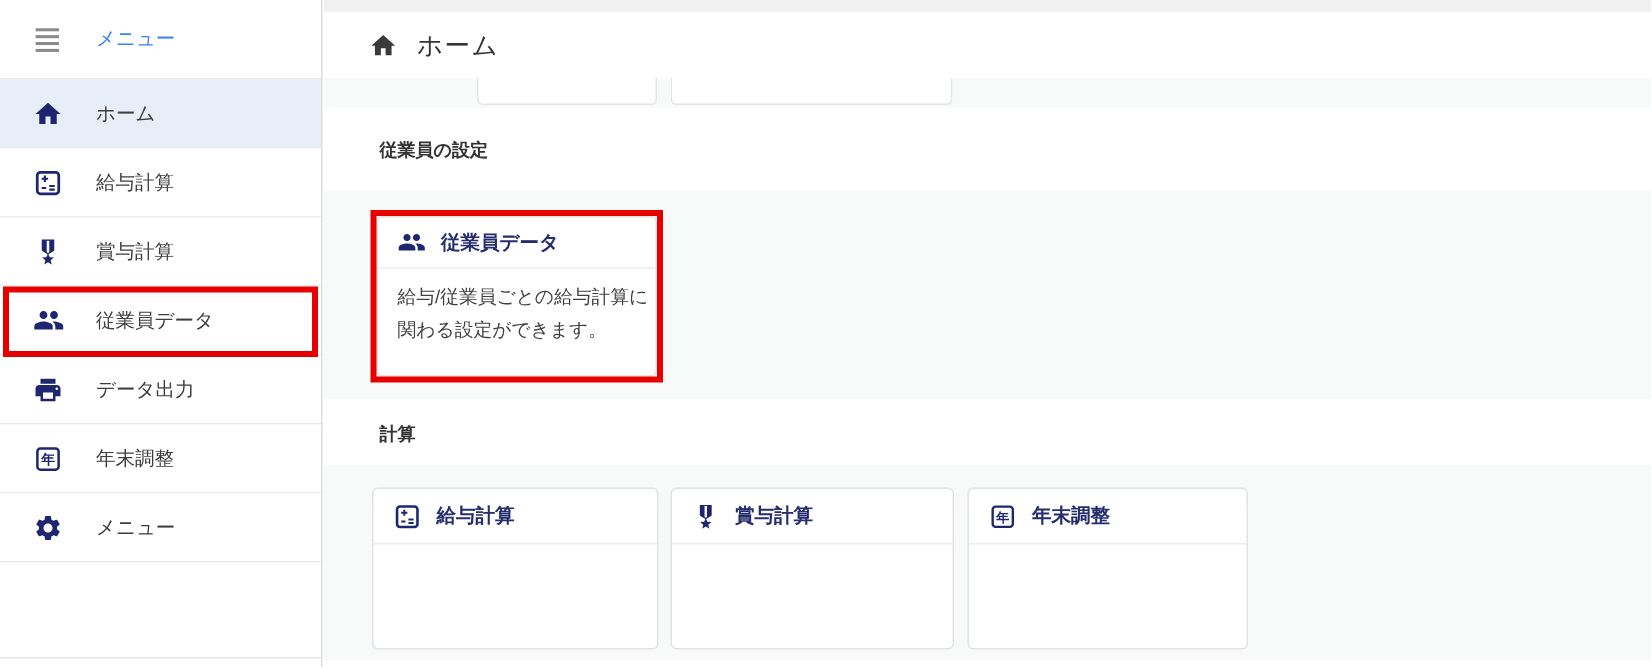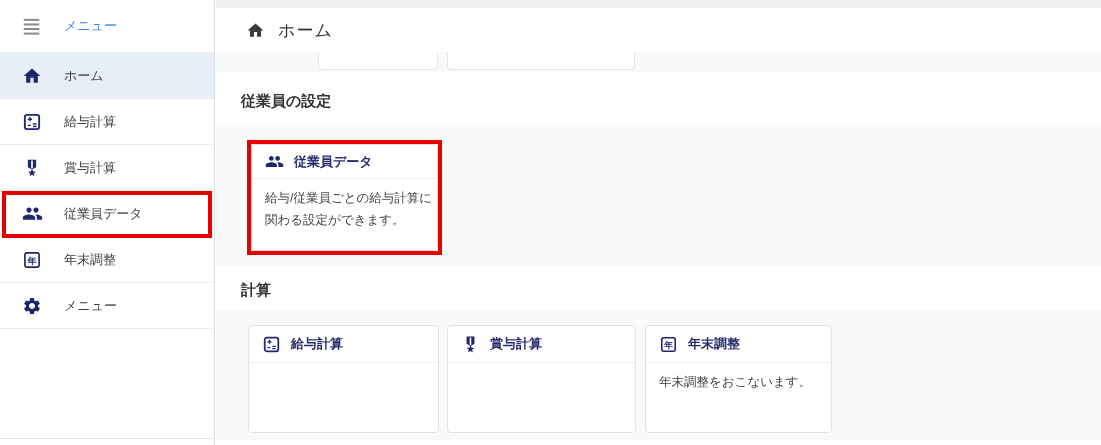--- a/index.html
+++ b/index.html
@@ -38,21 +38,21 @@
   }
   .main-header .page-title { font-size:17px; color:#333; font-weight:500; letter-spacing:1px; }
   .band { position:absolute; left:0; width:885px; background:#f8f9f9; }
   .band1 { top:52px; height:20px; }
   .band2 { top:127px; height:139px; }
   .band3 { top:310px; height:130px; }
   .partial-card {
     position:absolute; top:0; height:18px; background:#fff;
     border:1px solid #e4e4e4; border-top:none; border-radius:0 0 4px 4px; box-sizing:border-box;
   }
-  .sec-title { position:absolute; left:25px; font-size:15px; font-weight:bold; color:#333; }
+  .sec-title { position:absolute; left:37px; font-size:12px; font-weight:bold; color:#333; }
   .card {
     position:absolute; background:#fff; border:1px solid #e2e2e2; border-radius:4px;
     box-sizing:border-box; cursor:pointer; overflow:hidden;
   }
   .card-head {
     display:flex; align-items:center; gap:10px; padding:0 13px;
     border-bottom:1px solid #ededed; box-sizing:border-box;
   }
   .card-head .card-title { font-size:13px; font-weight:bold; color:#262d6e; }
   .card-body { padding:9px 0 0 13px; font-size:12.5px; color:#3f3f3f; line-height:1.72; }
@@ -107,20 +107,28 @@
 
     <div class="side-item">
       <span class="ic ic-navy">
         <svg viewBox="0 0 24 24" width="21" height="21" fill="currentColor">
           <path d="M16 11c1.66 0 2.99-1.34 2.99-3S17.66 5 16 5c-1.66 0-3 1.34-3 3s1.34 3 3 3zm-8 0c1.66 0 2.99-1.34 2.99-3S9.66 5 8 5C6.34 5 5 6.34 5 8s1.34 3 3 3zm0 2c-2.33 0-7 1.17-7 3.5V19h14v-2.5c0-2.33-4.67-3.5-7-3.5zm8 0c-.29 0-.62.02-.97.05 1.16.84 1.97 1.97 1.97 3.45V19h6v-2.5c0-2.33-4.67-3.5-7-3.5z"></path>
         </svg>
       </span>
       <span class="lbl">従業員データ</span>
     </div>
 
+    <div class="side-item">
+      <span class="ic ic-navy">
+        <svg viewBox="0 0 24 24" width="20" height="20" fill="currentColor">
+          <path d="M19 8H5c-1.66 0-3 1.34-3 3v6h4v4h12v-4h4v-6c0-1.66-1.34-3-3-3zm-3 11H8v-5h8v5zm3-7c-.55 0-1-.45-1-1s.45-1 1-1 1 .45 1 1-.45 1-1 1zm-1-9H6v4h12V3z"></path>
+        </svg>
+      </span>
+      <span class="lbl">データ出力</span>
+    </div>
 
     <div class="side-item">
       <span class="ic ic-navy">
         <svg viewBox="0 0 24 24" width="20" height="20">
           <rect x="3.5" y="3.5" width="17" height="17" rx="2.5" fill="none" stroke="currentColor" stroke-width="2"></rect>
           <text x="12" y="16.2" text-anchor="middle" font-size="11" font-weight="bold" fill="currentColor">年</text>
         </svg>
       </span>
       <span class="lbl">年末調整</span>
     </div>
@@ -200,17 +208,16 @@
     <div class="card" style="left:429px; top:325px; width:187px; height:108px;">
       <div class="card-head" style="height:37px;">
         <span class="ic ic-navy">
           <svg viewBox="0 0 24 24" width="19" height="19">
             <rect x="3.5" y="3.5" width="17" height="17" rx="2.5" fill="none" stroke="currentColor" stroke-width="2"></rect>
             <text x="12" y="16.2" text-anchor="middle" font-size="11" font-weight="bold" fill="currentColor">年</text>
           </svg>
         </span>
         <span class="card-title">年末調整</span>
       </div>
-      <div class="card-body">年末調整をおこないます。</div>
     </div>
 
   </div>
 </div>
 
 </body></html>

